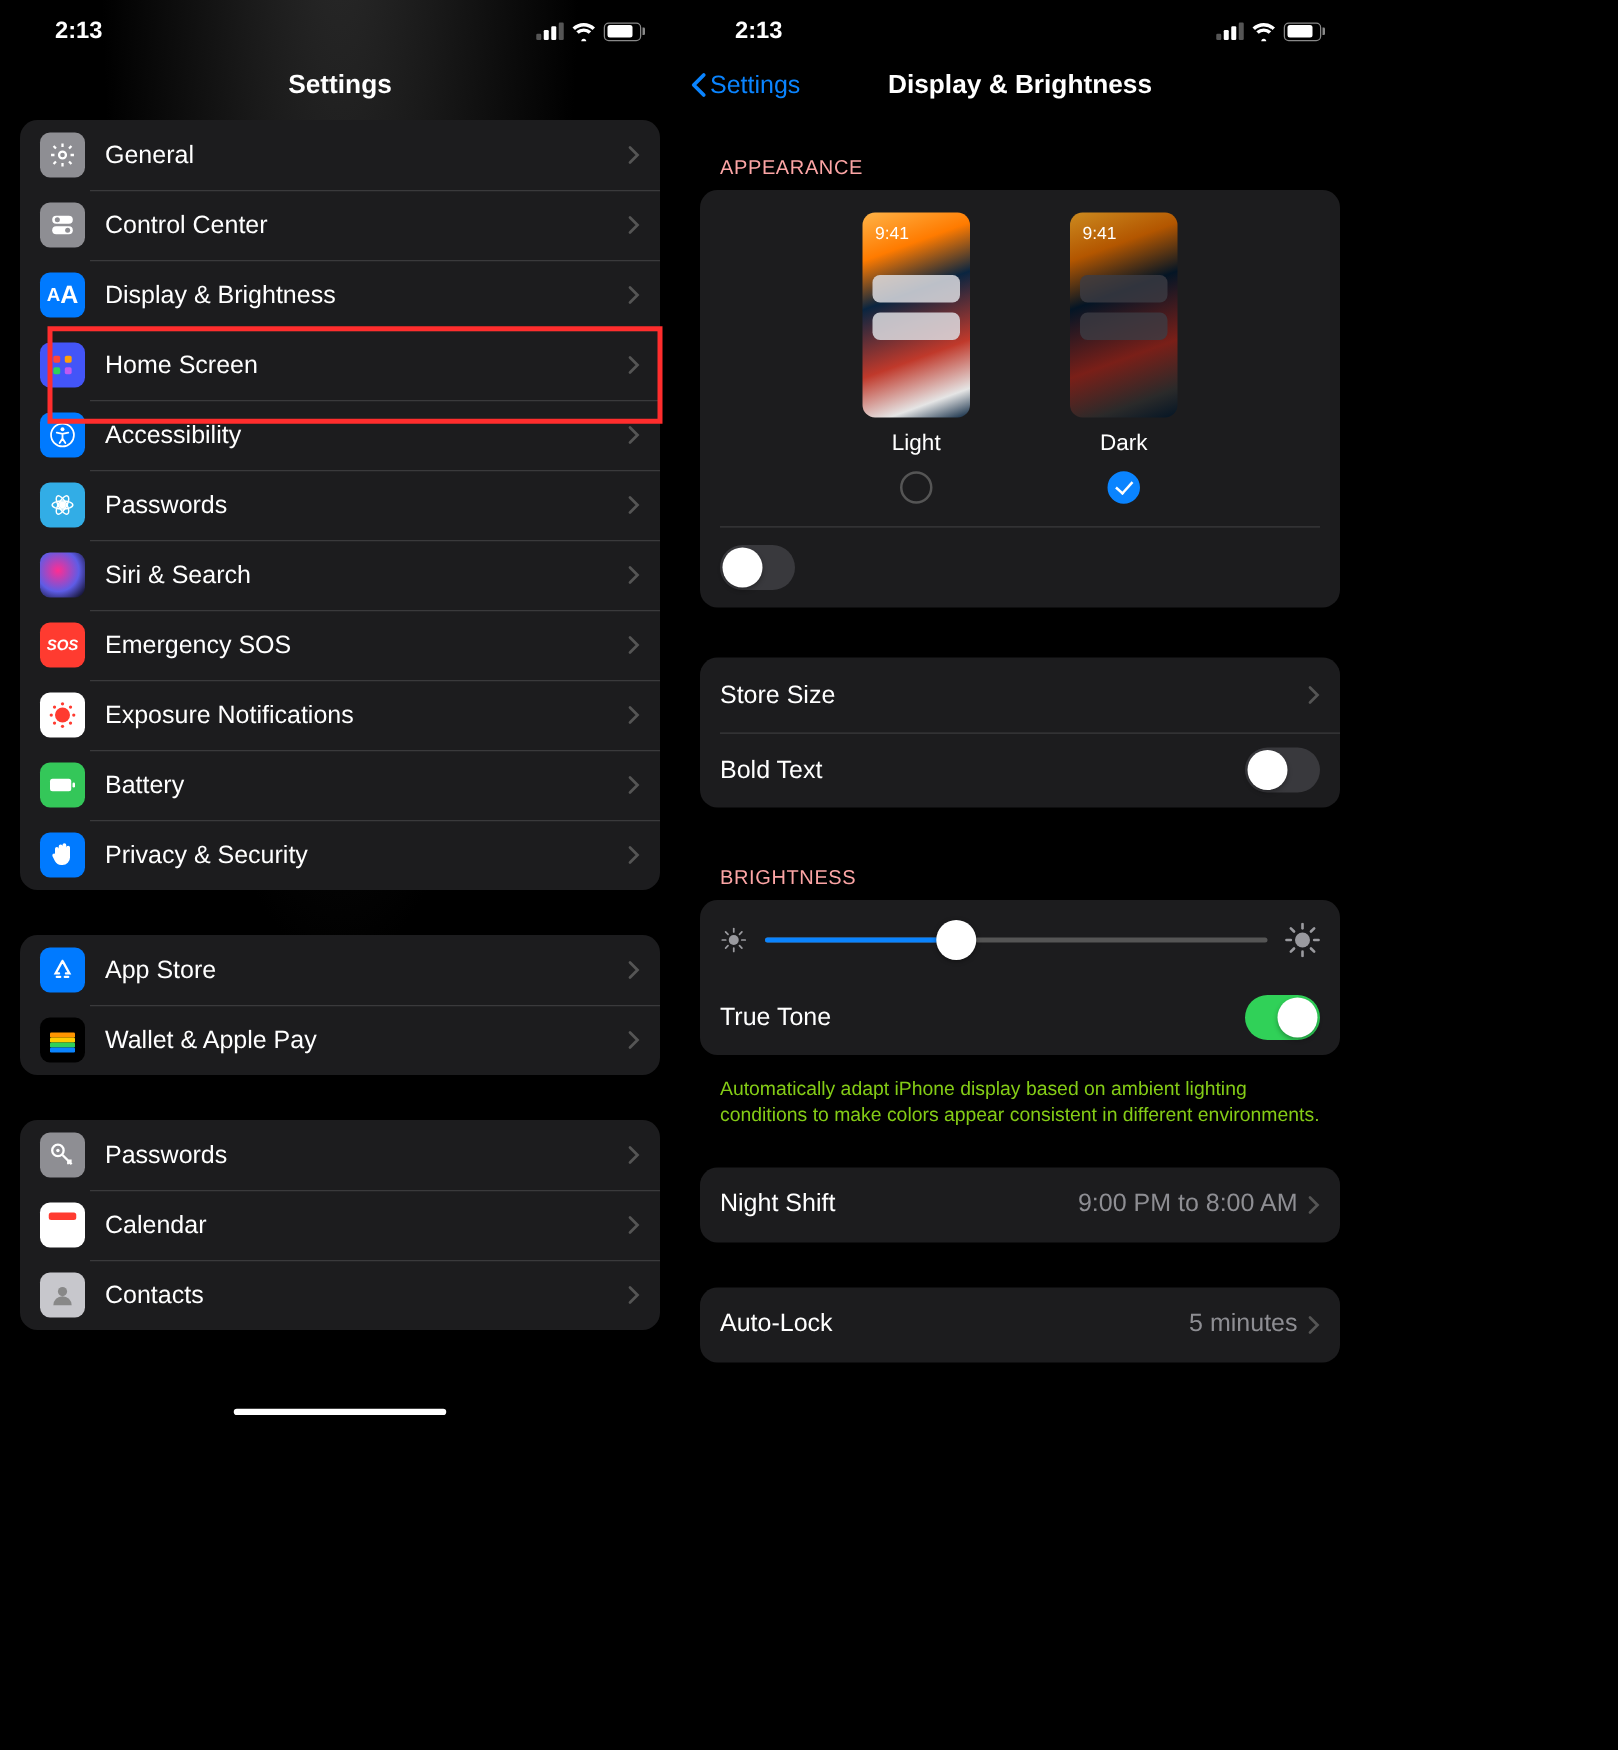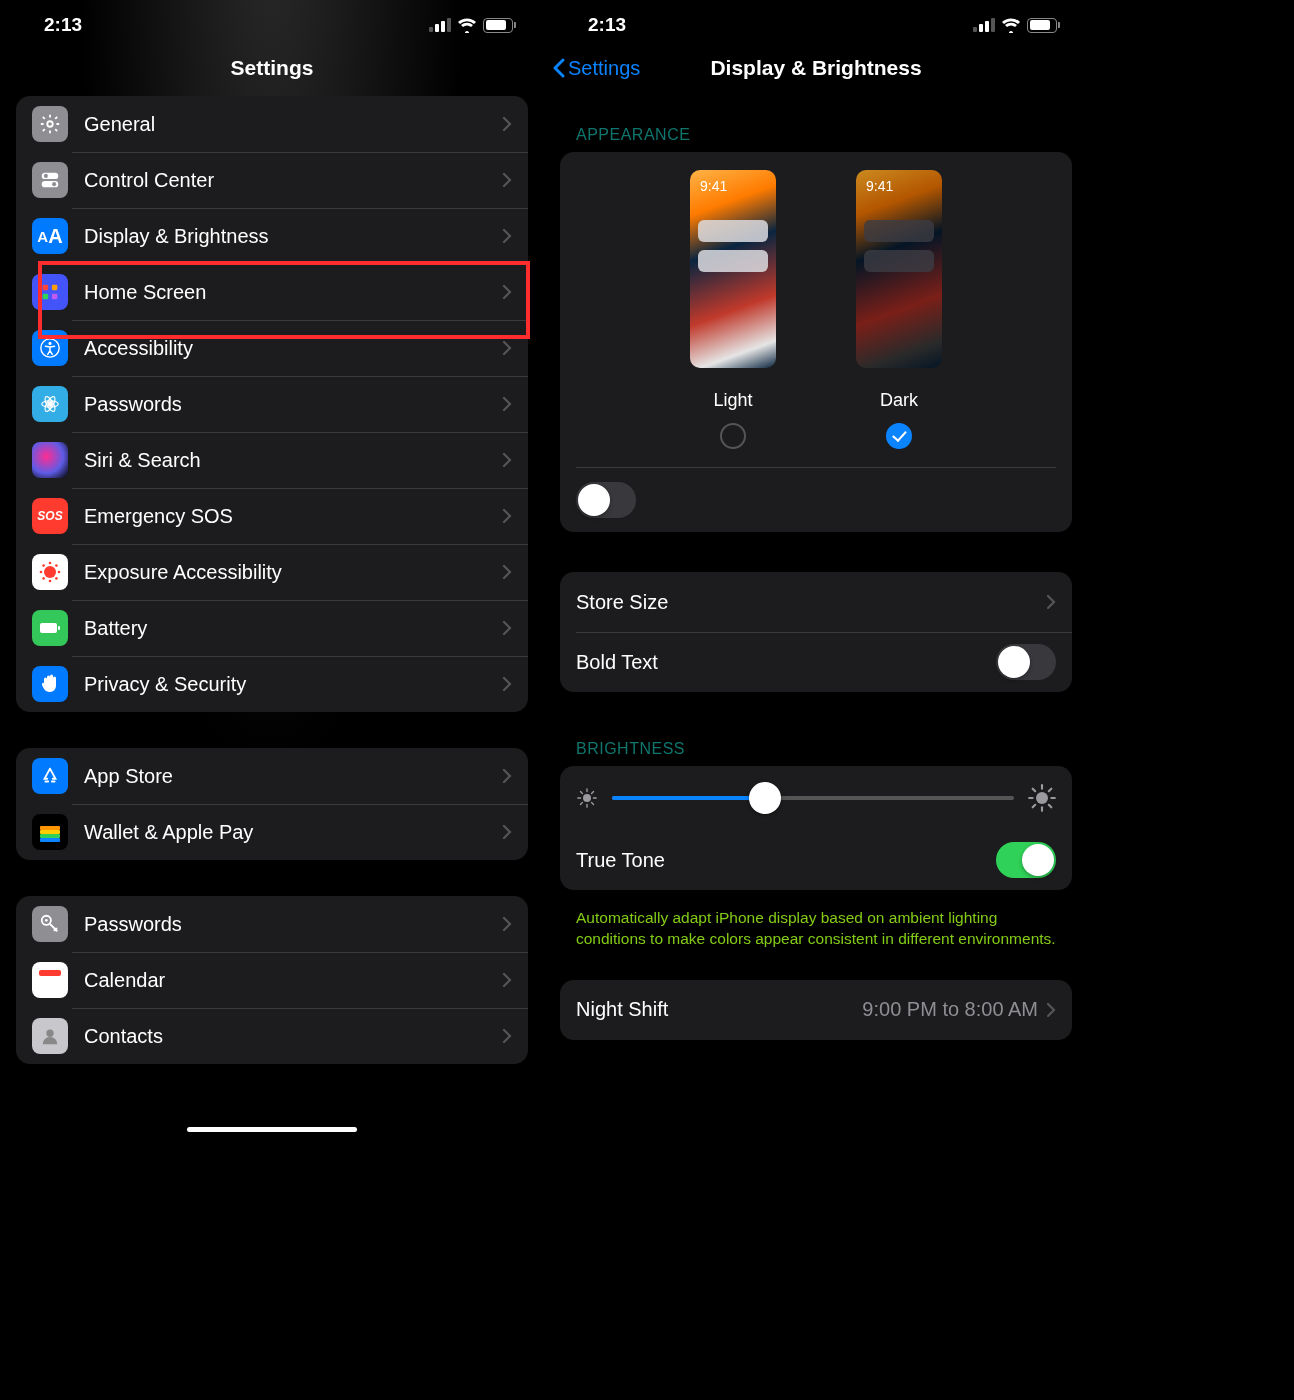--- a/index.html
+++ b/index.html
@@ -56,21 +56,21 @@
   .nav-title { font-size: 21px; font-weight: 600; }
   .nav-back {
     position: absolute; left: 8px; display: flex; align-items: center;
     color: #0a84ff; font-size: 20px; font-weight: 400;
   }
   .nav-back svg { margin-right: 2px; }
 
   .content { padding: 0 16px 40px 16px; }
 
   .section-header {
-    color: #0f766e; font-size: 16px; letter-spacing: 0.5px;
+    color: #fca5a5; font-size: 16px; letter-spacing: 0.5px;
     padding: 30px 16px 8px 16px; text-transform: uppercase;
   }
   .section-header.small { font-size:16px; }
 
   .group {
     background: #1c1c1e;
     border-radius: 14px;
     overflow: hidden;
     margin-bottom: 36px;
   }
@@ -126,23 +126,23 @@
     background:#fff; box-shadow:0 2px 4px rgba(0,0,0,0.3);
   }
   .toggle .knob { left:2px; }
   .toggle.on .knob { left:auto; right:2px; }
 
   
   .appearance-panel { padding: 18px 16px 0 16px; }
   .theme-row { display:flex; justify-content:center; gap:80px; padding-bottom:18px;}
   .theme-opt { text-align:center; }
   .theme-thumb {
-    width:86px; height:198px; border-radius:10px; overflow:hidden; position:relative;
+    width:86px; height:164px; border-radius:10px; overflow:hidden; position:relative;
     background: linear-gradient(160deg,#ffb347 0%,#ff7b00 20%,#0a2540 40%,#c0392b 68%,#e5e5e5 88%,#0a2540 100%);
-    margin-bottom:22px;
+    margin-bottom:10px;
   }
   .theme-thumb.dark {
     background: linear-gradient(160deg,#cc8a1f 0%,#b35600 20%,#041525 40%,#7a1f18 68%,#2a2a2a 88%,#041525 100%);
   }
   .theme-thumb .bars {
     position:absolute; left:8px; right:8px; top:50px;
   }
   .theme-thumb .bars span { display:block; height:22px; border-radius:6px; margin-bottom:8px; }
   .theme-thumb.light .bars span { background:rgba(220,220,225,0.85); }
   .theme-thumb.dark .bars span { background:rgba(60,60,68,0.8); }
@@ -323,21 +323,21 @@
                 <circle cx="12" cy="21" r="1.3"></circle>
                 <circle cx="3" cy="12" r="1.3"></circle>
                 <circle cx="21" cy="12" r="1.3"></circle>
                 <circle cx="5.6" cy="5.6" r="1.3"></circle>
                 <circle cx="18.4" cy="18.4" r="1.3"></circle>
                 <circle cx="5.6" cy="18.4" r="1.3"></circle>
                 <circle cx="18.4" cy="5.6" r="1.3"></circle>
               </g>
             </svg>
           </span>
-        <span class="label">Exposure Accessibility</span>
+        <span class="label">Exposure Notifications</span>
         <span class="chev">
             <svg width="10" height="16">
               <path d="M2 2l6 6-6 6" stroke="#555" stroke-width="2.2" fill="none" stroke-linecap="round"></path>
             </svg>
           </span>
       </div>
       <div class="row">
         <span class="icon ic-green">
             <svg width="22" height="14" viewBox="0 0 22 14">
               <rect x="1" y="2" width="17" height="10" rx="2" fill="#fff"></rect>
@@ -585,14 +585,25 @@
         <span class="label">Night Shift</span>
         <span class="value">9:00 PM to 8:00 AM</span>
         <span class="chev">
             <svg width="10" height="16">
               <path d="M2 2l6 6-6 6" stroke="#555" stroke-width="2.2" fill="none" stroke-linecap="round"></path>
             </svg>
           </span>
       </div>
     </div>
 
+    <div class="group tight" style="margin-top:36px">
+      <div class="row" style="min-height:60px">
+        <span class="label">Auto-Lock</span>
+        <span class="value">5 minutes</span>
+        <span class="chev">
+            <svg width="10" height="16">
+              <path d="M2 2l6 6-6 6" stroke="#555" stroke-width="2.2" fill="none" stroke-linecap="round"></path>
+            </svg>
+          </span>
+      </div>
+    </div>
   </div>
 </div>
 
 </body></html>

